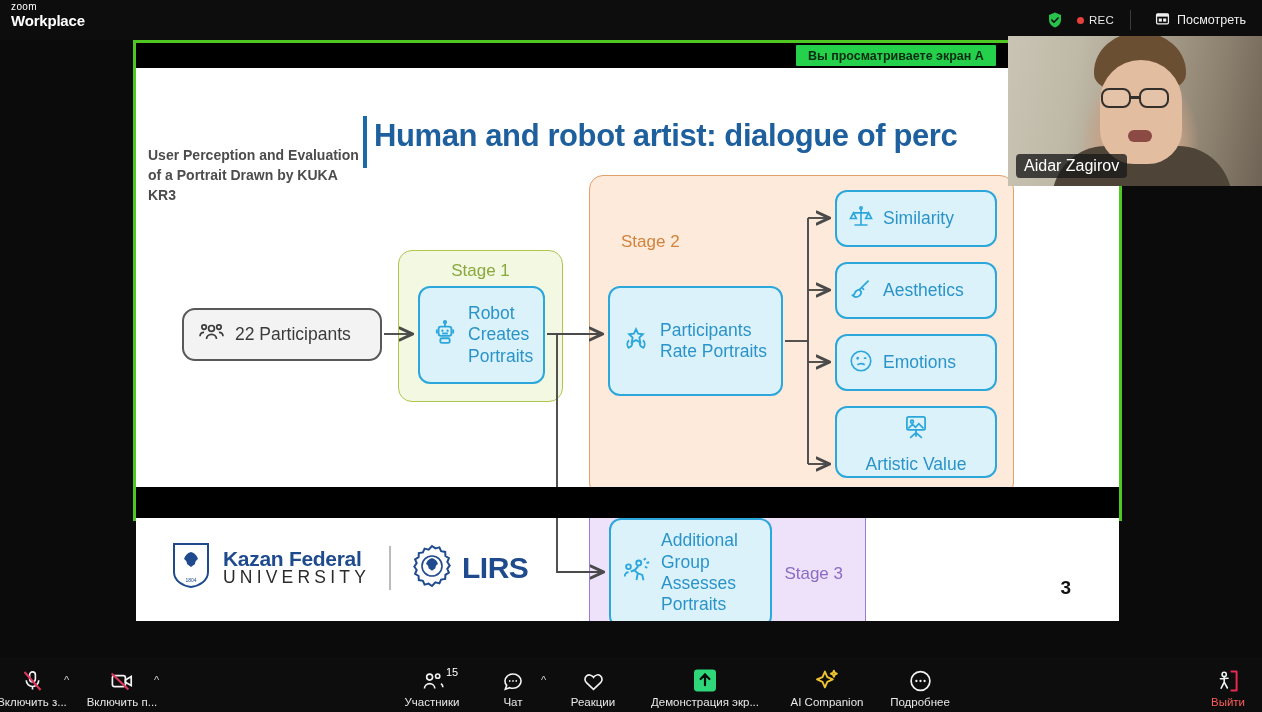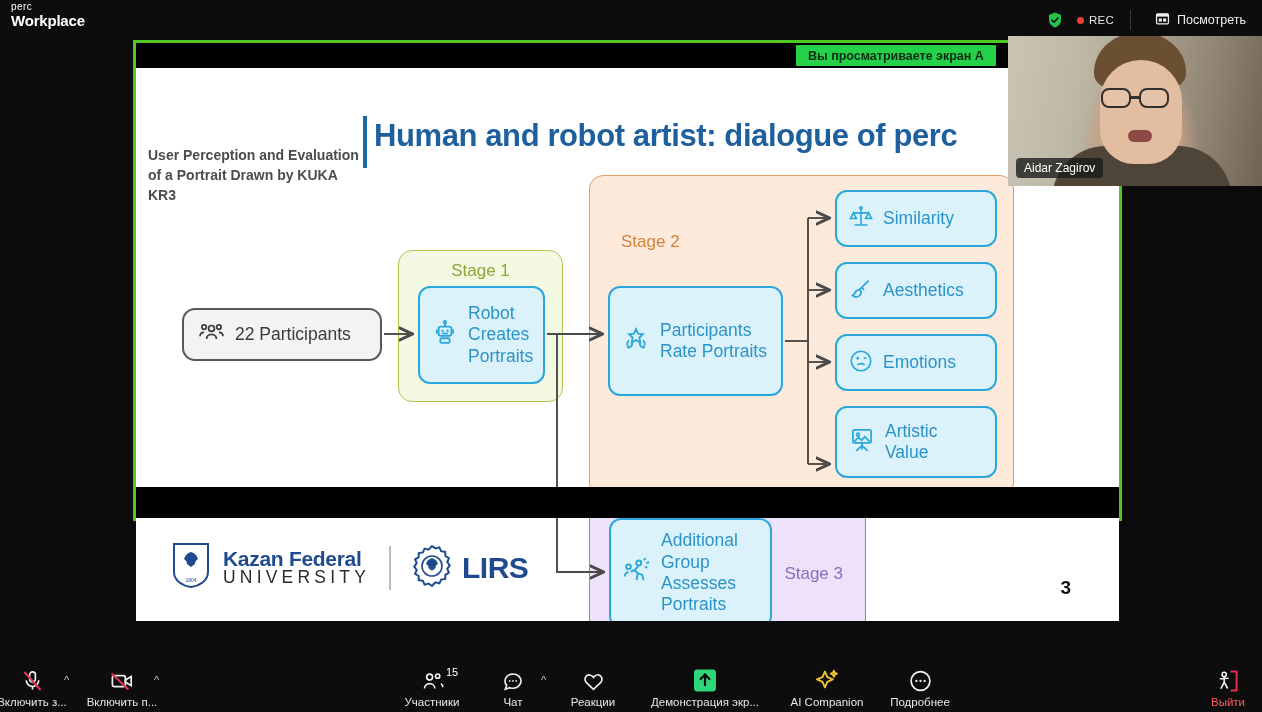--- a/index.html
+++ b/index.html
@@ -86,21 +86,21 @@
     border-radius: 12px; display: flex; align-items: center; gap: 9px; padding: 5px 11px;
   }
   .node .ntext { color: #2a94c9; font-size: 17.5px; line-height: 1.22; }
   .node svg { flex: 0 0 auto; }
 
   .n-robot { left: 282px; top: 118px; width: 127px; height: 98px; }
   .n-rate  { left: 472px; top: 118px; width: 175px; height: 110px; }
   .n-sim   { left: 699px; top: 22px;  width: 162px; height: 57px; }
   .n-aes   { left: 699px; top: 94px;  width: 162px; height: 57px; }
   .n-emo   { left: 699px; top: 166px; width: 162px; height: 57px; }
-  .n-art   { left: 699px; top: 238px; width: 162px; height: 72px; }
+  .n-art   { left: 699px; top: 238px; width: 162px; height: 72px; flex-direction: column; }
   .n-add   { left: 473px; top: 350px; width: 163px; height: 110px; }
 
   .participants-pill {
     position: absolute; left: 46px; top: 140px; width: 200px; height: 53px;
     background: #f3f3f3; border: 2px solid #585858; border-radius: 13px;
     display: flex; align-items: center; gap: 10px; padding: 0 14px;
   }
   .participants-pill .ptext { color: #3b3b3b; font-size: 17.5px; white-space: nowrap; }
 
   .connectors { position: absolute; left: 0; top: 0; width: 983px; height: 420px; pointer-events: none; }
@@ -134,21 +134,21 @@
     position: absolute; left: 92px; top: 24px; width: 82px; height: 104px;
     background: #e3bda0; border-radius: 41px 41px 34px 34px;
   }
   .vglass { position: absolute; top: 52px; width: 30px; height: 20px; border: 2.5px solid #33302c; border-radius: 8px; background: rgba(255,255,255,.1); }
   .vg-l { left: 93px; } .vg-r { left: 131px; }
   .vgbridge { position: absolute; left: 123px; top: 60px; width: 10px; height: 2.5px; background: #33302c; }
   .vmouth { position: absolute; left: 120px; top: 94px; width: 24px; height: 12px; background: #8c4a45; border-radius: 12px; }
   .vshoulder { position: absolute; left: 44px; bottom: -14px; width: 180px; height: 54px; background: #4f4438; border-radius: 90px 90px 0 0; }
   .vname {
     position: absolute; left: 8px; bottom: 8px; background: rgba(26,26,26,.78);
-    color: #fff; font-size: 12px; padding: 3px 8px; border-radius: 4px;
+    color: #fff; font-size: 16px; padding: 3px 8px; border-radius: 4px;
   }
 
   
   .toolbar { position: absolute; left: 0; bottom: 0; width: 1262px; height: 55px; background: #0d0d0d; }
   .tb-item {
     position: absolute; bottom: 4px; display: flex; flex-direction: column;
     align-items: center; gap: 3px; width: 110px; margin-left: -55px;
   }
   .tb-item .lbl { color: #e8e8e8; font-size: 11.5px; white-space: nowrap; }
   .tb-ico { height: 26px; display: flex; align-items: flex-end; justify-content: center; }
@@ -156,21 +156,21 @@
   .count-badge { position: absolute; color: #fff; font-size: 11px; }
   .exit .lbl { color: #ff5c5c; }
 </style>
 </head>
 <body>
 
 <div id="app">
 
   <div class="topbar">
     <div class="zoom-brand">
-      <div class="z1">perc</div>
+      <div class="z1">zoom</div>
       <div class="z2">Workplace</div>
     </div>
 
     <div class="top-right">
       <span>
         <svg class="shield" viewBox="0 0 24 24">
             <path d="M12 2l8 3.2v6.1c0 5-3.4 9.2-8 10.6-4.6-1.4-8-5.6-8-10.6V5.2L12 2z" fill="#27c24c"></path>
             <path d="M7.8 12.2l2.8 2.8 5.5-5.6" stroke="#0d0d0d" stroke-width="2.1" fill="none" stroke-linecap="round" stroke-linejoin="round"></path>
           </svg>
       </span>

